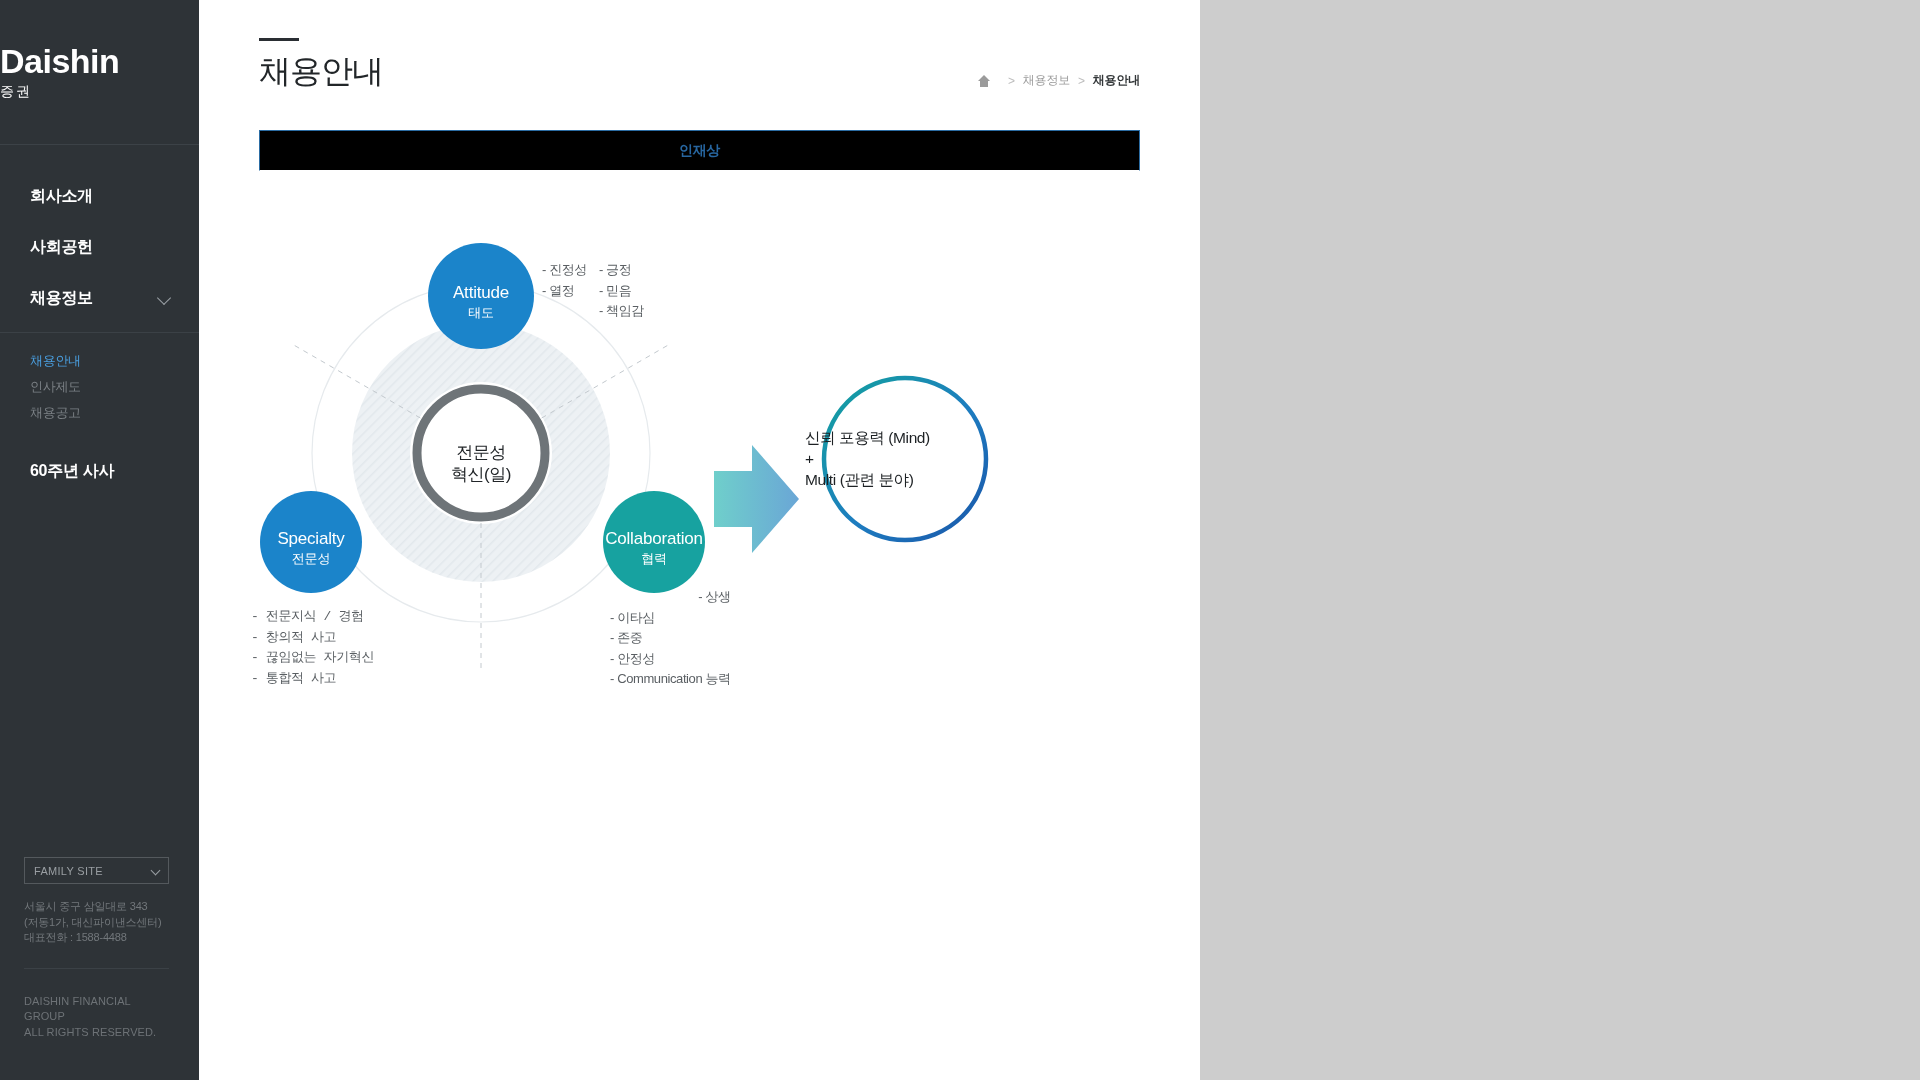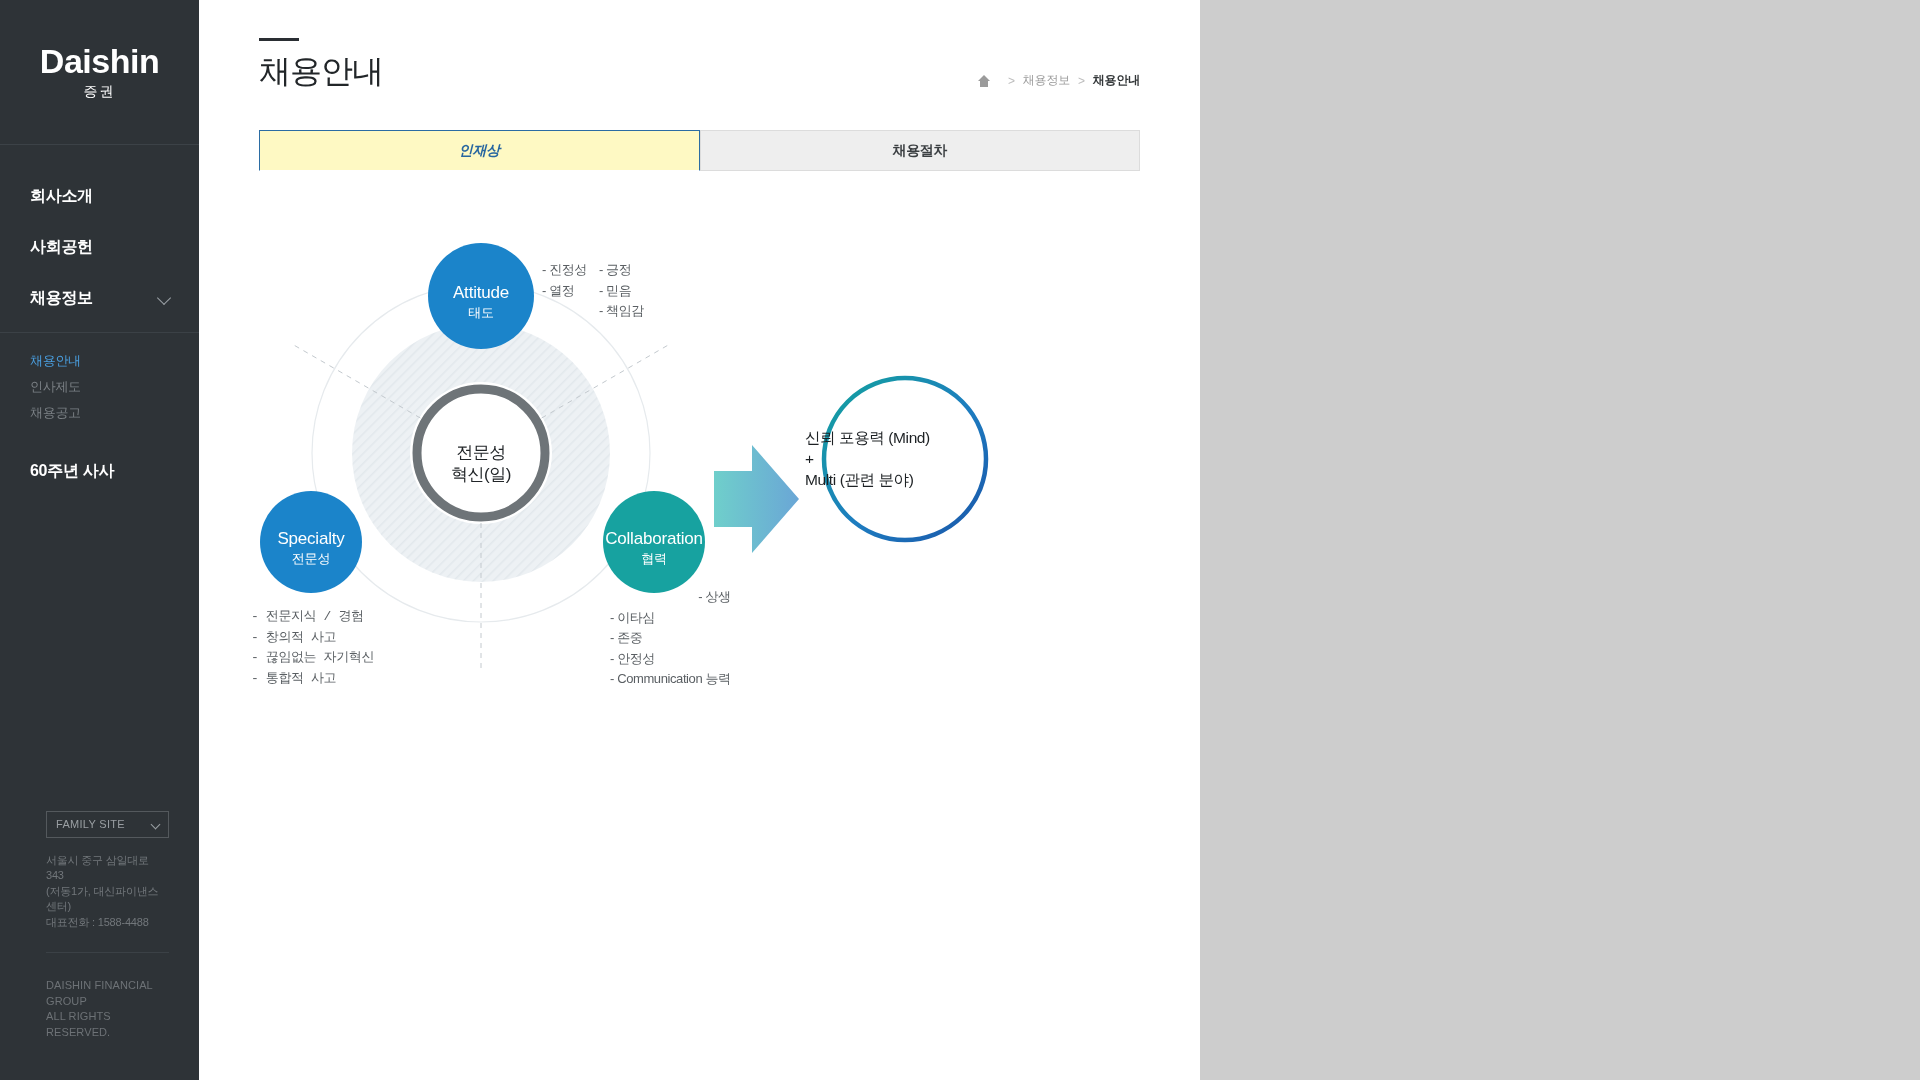--- a/index.html
+++ b/index.html
@@ -13,21 +13,21 @@
 
   
   .sidebar {
     position: absolute; left: 0; top: 0;
     width: 199px; height: 1080px;
     background: #2e3337;
   }
   .brand {
     height: 145px;
     display: flex; flex-direction: column;
-    align-items: center; justify-content: center;
+    justify-content: center;
     border-bottom: 1px solid #3c4247;
   }
   .brand-name {
     color: #ffffff;
     font-size: 34px;
     font-weight: bold;
     letter-spacing: -0.5px;
     line-height: 1;
   }
   .brand-sub {
@@ -67,21 +67,21 @@
     line-height: 26px;
     letter-spacing: -0.3px;
     cursor: pointer;
   }
   .sub-item.active { color: #4a9fe0; }
   .nav-item.standalone { margin-top: 10px; }
 
   .side-footer {
     position: absolute; left: 0; bottom: 0;
     width: 199px;
-    padding: 0 30px 0 46px;
+    padding: 0 30px 0 24px;
     margin-top: 36px;
   }
   .family-select {
     position: relative;
     height: 27px;
     border: 1px solid #54595d;
     display: flex; align-items: center;
     padding: 0 9px;
     font-size: 11px;
     color: #9a9fa3;
@@ -165,25 +165,25 @@
     height: 41px;
   }
   .tab {
     flex: 1;
     display: flex; align-items: center; justify-content: center;
     font-size: 14px; font-weight: bold;
     letter-spacing: -0.4px;
     cursor: pointer;
   }
   .tab.active {
-    background: #fef9c3;
+    background: #000000;
     border: 1px solid #2b6ca3;
     border-bottom: 1px solid #ffffff;
     color: #2766a0;
-    position: relative; z-index: 2; font-style: italic;
+    position: relative; z-index: 2;
   }
   .tab.inactive {
     background: #eeeeee;
     border: 1px solid #dcdcdc;
     color: #3b3f42;
   }
 
   
   .diagram {
     position: relative;
@@ -290,21 +290,20 @@
         <span class="home-icon"></span>
         <span class="sep">&gt;</span>
         <span>채용정보</span>
         <span class="sep">&gt;</span>
         <span class="crumb-current">채용안내</span>
       </div>
     </div>
 
     <div class="tabs">
       <div class="tab active">인재상</div>
-      <div class="tab inactive">채용절차</div>
     </div>
 
     <div class="diagram">
 
       <svg width="1001" height="660" viewBox="0 0 1001 660">
         <defs>
           <pattern id="hatch" width="7" height="7" patternTransform="rotate(45)" patternUnits="userSpaceOnUse">
             <rect width="7" height="7" fill="#edf1f4"></rect>
             <line x1="0" y1="0" x2="0" y2="7" stroke="#e2e8ec" stroke-width="3"></line>
           </pattern>

